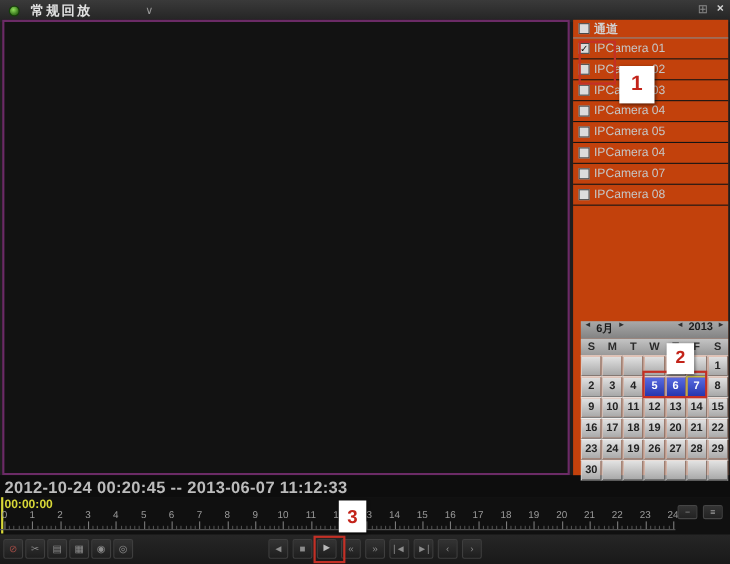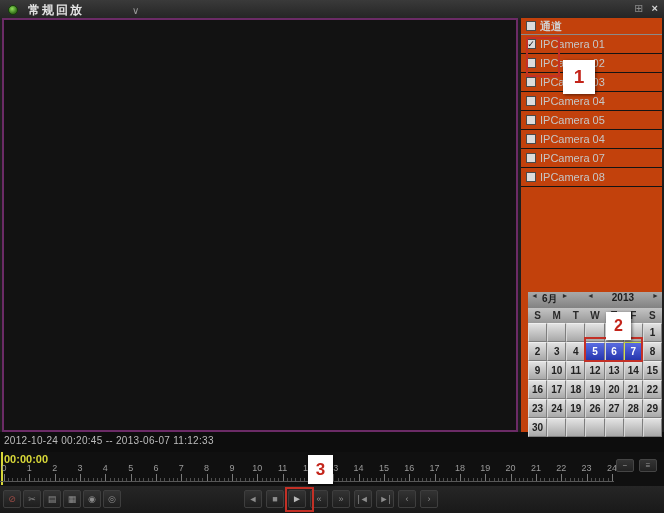--- a/index.html
+++ b/index.html
@@ -32,36 +32,36 @@
     font-size:9px; line-height:9px; color:#111; text-align:center; flex:0 0 auto; }
   .cam-row { display:flex; align-items:center; gap:4px; height:19px; padding-left:5px;
     border-bottom:1px solid #141414; }
   .cam-label { color:#c6c6c6; font-size:11px; }
 
   
   #calendar { position:absolute; left:528px; top:292px; width:134px; z-index:3; }
   #cal-nav { display:flex; height:16px; background:linear-gradient(180deg,#a9a9a9,#828282);
     color:#1c1c1c; font-size:10px; font-weight:bold; align-items:flex-start; }
   #cal-nav .nav-arrow { font-size:7px; color:#2e2e2e; cursor:pointer; padding:0 3px; }
-  #cal-month { margin:0 1px; } #cal-year { margin:0 15px; }
+  #cal-month { margin:0 1px; } #cal-year { margin:0 1px; }
   #cal-nav .spacer { flex:1; }
   #cal-weekdays { display:grid; grid-template-columns:repeat(7,1fr); height:15px;
     background:linear-gradient(180deg,#c4c4c4,#989898); }
   #cal-weekdays span { color:#2a2a2a; font-size:10px; font-weight:bold; text-align:center; line-height:15px; }
   #cal-grid { display:grid; grid-template-columns:repeat(7,1fr); }
   .day { height:19px; background:linear-gradient(180deg,#e2e2e2,#a8a8a8);
     border:1px solid #7e7e7e; border-top-color:#efefef; border-left-color:#d8d8d8;
     color:#222; font-size:10px; font-weight:bold; text-align:center; line-height:17px; cursor:pointer; }
   .day.empty { cursor:default; }
   .day.selected { background:linear-gradient(180deg,#5a6ce2,#2636ae); color:#fff; }
   .day.today { background:linear-gradient(180deg,#5a6ce2,#2636ae); color:#fff; border:1px solid #cfe04e; }
 
   
   #range-strip { position:absolute; left:0; top:432px; width:664px; height:20px; background:#0d0d0d; }
-  #range-text { color:#bcbcbc; font-size:10px; font-weight:normal; padding:3px 0 0 4px; letter-spacing:0.3px; }
+  #range-text { color:#bcbcbc; font-size:15px; font-weight:bold; padding:3px 0 0 4px; letter-spacing:0.3px; }
 
   
   #timeline { position:absolute; left:0; top:452px; width:664px; height:34px; background:#101010; }
   #current-time { position:absolute; left:4px; top:1px; color:#d8d838; font-size:11px; font-weight:bold; }
   #playhead { position:absolute; left:1px; top:0; width:2px; height:33px; background:#d8d838; }
   .hour-label { position:absolute; top:11px; color:#9a9a9a; font-size:9px; transform:translateX(-50%); }
   .tick-major { position:absolute; top:22px; width:1px; height:7px; background:#7a7a7a; }
   .tick-minor { position:absolute; top:26px; width:1px; height:3px; background:#4e4e4e; }
   #ruler-base { position:absolute; left:0; top:29px; width:614px; height:1px; background:#585858; }
   .tl-zoom-btn { position:absolute; top:7px; width:18px; height:13px; background:linear-gradient(180deg,#343434,#222);

